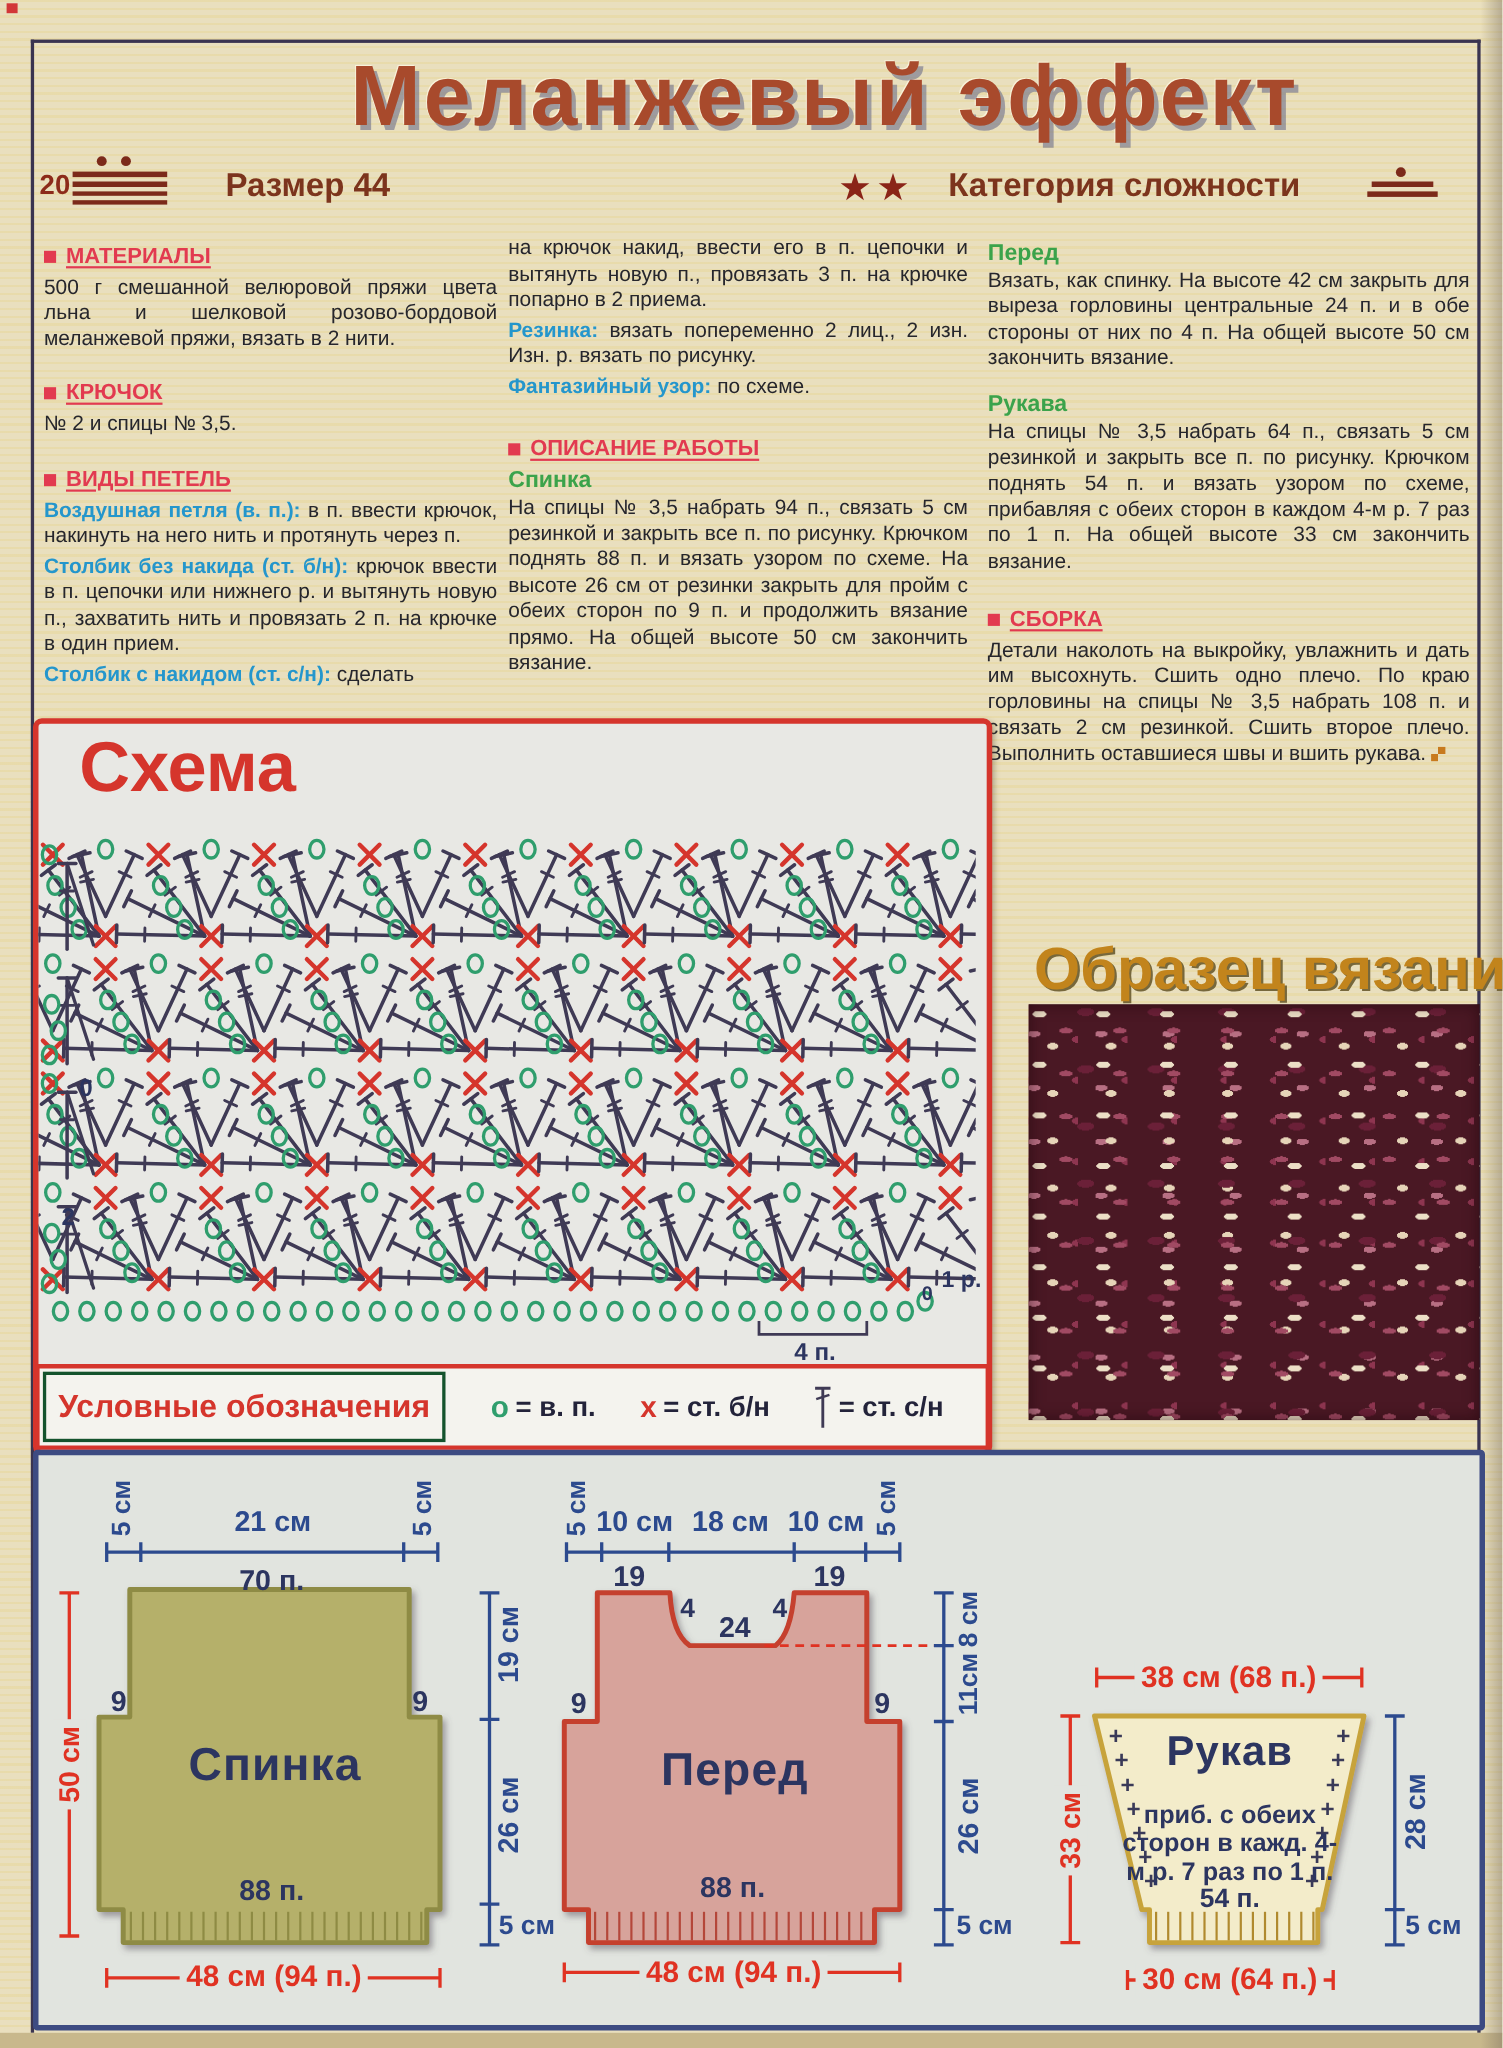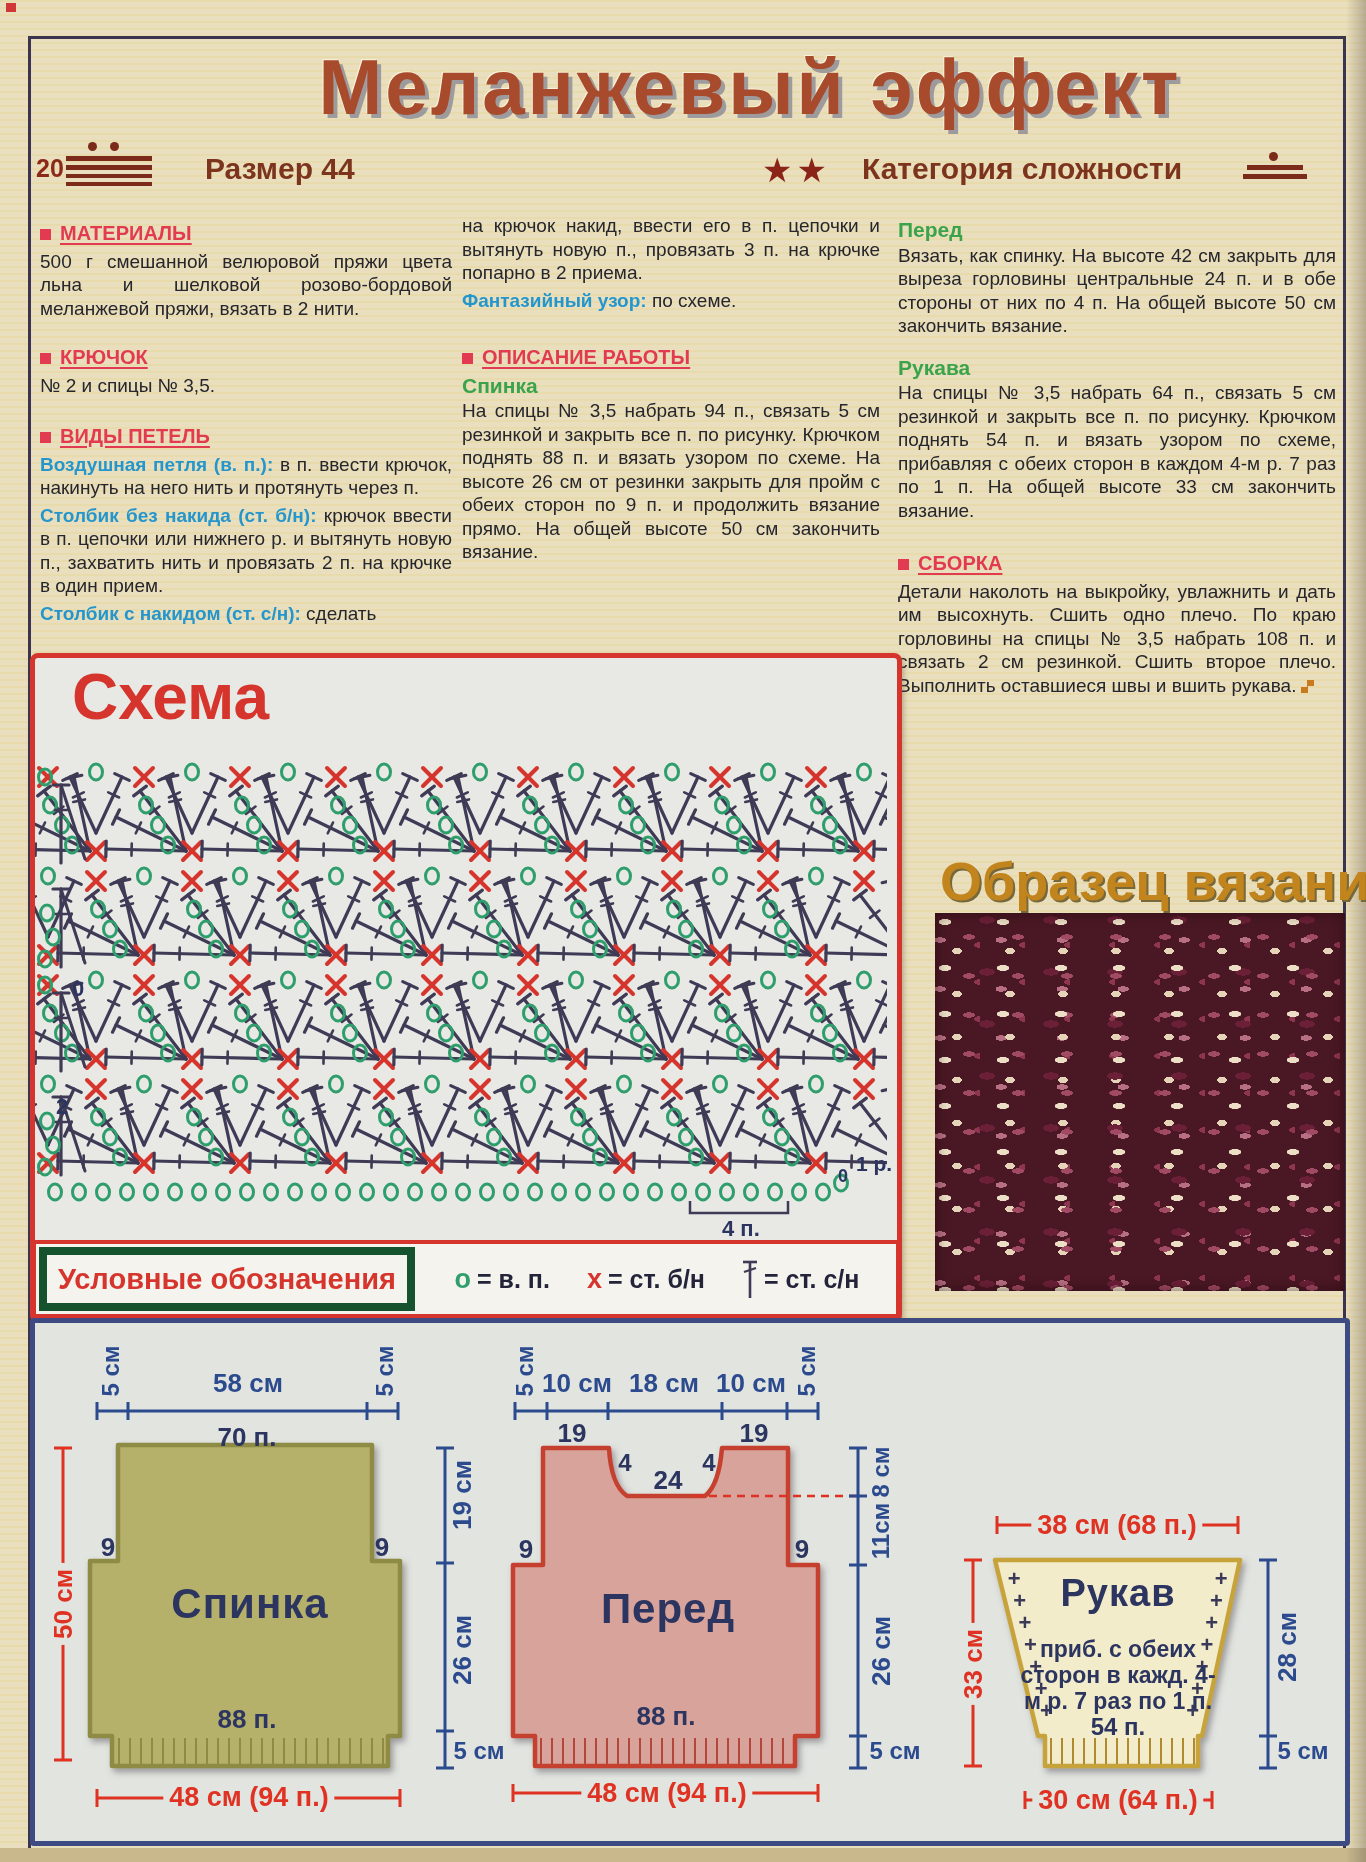--- a/index.html
+++ b/index.html
@@ -28,21 +28,21 @@
   .subhead{color:#3ba34b;font-weight:bold;font-size:21px;margin:10px 0 2px 0;}
   .endmark{display:inline-block;width:13px;height:13px;margin-left:5px;vertical-align:-1px;
     background:conic-gradient(#c87a1e 0 25%, transparent 0 50%, #c87a1e 0 75%, transparent 0);}
   
   #schema-panel{left:30px;top:653px;width:862px;height:660px;background:#e8e8e4;
     border:5px solid #d5352c;border-radius:8px;box-shadow:2px 3px 5px rgba(90,80,60,.35);}
   #schema-title{left:72px;top:660px;font-size:64px;font-weight:bold;color:#d5352c;}
   .chart-label{color:#2c3560;font-weight:bold;}
   #legend-bar{left:32px;top:1240px;width:860px;height:70px;background:#f4f3ee;
     border:4px solid #d5352c;border-radius:2px;display:flex;align-items:stretch;}
-  #legend-title-box{flex:0 0 360px;border:8px solid #14532d;margin:3px;display:flex;
+  #legend-title-box{flex:0 0 360px;border:3px solid #14532d;margin:3px;display:flex;
     align-items:center;justify-content:center;}
   #legend-title-box span{color:#d5352c;font-weight:bold;font-size:29px;white-space:nowrap;}
   #legend-items{flex:1;display:flex;align-items:center;justify-content:space-around;padding:0 18px;}
   .legend-item{display:flex;align-items:center;gap:6px;color:#23233a;font-weight:bold;font-size:25px;}
   .sym-chain{color:#2f9e6d;font-size:27px;font-weight:900;}
   .sym-sc{color:#d5352c;font-size:27px;font-weight:900;}
   
   #sample-title{left:940px;top:850px;width:410px;font-size:54px;font-weight:bold;color:#c2841c;
     text-shadow:2px 2px 0 #77683c;white-space:nowrap;}
   #sample-photo{left:935px;top:913px;width:410px;height:378px;background-color:#4a1824;
@@ -105,20 +105,21 @@
     <div class="sec-hdr" style="margin-top:26px;"><span class="bullet"></span><span>КРЮЧОК</span></div>
     <p>№ 2 и спицы № 3,5.</p>
     <div class="sec-hdr" style="margin-top:28px;"><span class="bullet"></span><span>ВИДЫ ПЕТЕЛЬ</span></div>
     <p><span class="term">Воздушная петля (в. п.):</span><span> в п. ввести крючок, накинуть на него нить и протянуть через п.</span></p>
     <p><span class="term">Столбик без накида (ст. б/н):</span><span> крючок ввести в п. цепочки или нижнего р. и вытянуть новую п., захватить нить и провязать 2 п. на крючке в один прием.</span></p>
     <p><span class="term">Столбик с накидом (ст. с/н):</span><span> сделать</span></p>
   </div>
 
   <div class="col" style="left:462px;top:214px;width:418px;">
     <p>на крючок накид, ввести его в п. цепочки и вытянуть новую п., провязать 3 п. на крючке попарно в 2 приема.</p>
+    <p><span class="term">Резинка:</span><span> вязать попеременно 2 лиц., 2 изн. Изн. р. вязать по рисунку.</span></p>
     <p><span class="term">Фантазийный узор:</span><span> по схеме.</span></p>
     <div class="sec-hdr" style="margin-top:34px;"><span class="bullet"></span><span>ОПИСАНИЕ РАБОТЫ</span></div>
     <div class="subhead" style="margin-top:0;">Спинка</div>
     <p>На спицы № 3,5 набрать 94 п., связать 5 см резинкой и закрыть все п. по рисунку. Крючком поднять 88 п. и вязать узором по схеме. На высоте 26 см от резинки закрыть для пройм с обеих сторон по 9 п. и продолжить вязание прямо. На общей высоте 50 см закончить вязание.</p>
   </div>
 
   <div class="col" style="left:898px;top:208px;width:438px;">
     <div class="subhead">Перед</div>
     <p>Вязать, как спинку. На высоте 42 см закрыть для выреза горловины центральные 24 п. и в обе стороны от них по 4 п. На общей высоте 50 см закончить вязание.</p>
     <div class="subhead" style="margin-top:18px;">Рукава</div>
@@ -1341,21 +1342,21 @@
       </g>
       <g stroke="#2c4a8e" stroke-width="3">
         <path d="M1233,237 V445 M1224,237 H1242 M1224,413 H1242 M1224,445 H1242" fill="none"></path>
       </g>
       <g stroke="#e03222" stroke-width="3">
         <path d="M990,477 H1177 M990,468 V486 M1177,468 V486" fill="none"></path>
       </g>
     </svg>
 
     <span class="dlabel rot blue" style="left:76px;top:48px;font-size:24px;">5 см</span>
-    <span class="dlabel blue" style="left:213px;top:60px;font-size:26px;">58 см</span>
+    <span class="dlabel blue" style="left:213px;top:60px;font-size:26px;">21 см</span>
     <span class="dlabel rot blue" style="left:350px;top:48px;font-size:24px;">5 см</span>
     <span class="dlabel" style="left:212px;top:114px;font-size:26px;">70 п.</span>
     <span class="dlabel" style="left:73px;top:224px;font-size:26px;">9</span>
     <span class="dlabel" style="left:347px;top:224px;font-size:26px;">9</span>
     <span class="dlabel piece-name" style="left:215px;top:281px;">Спинка</span>
     <span class="dlabel" style="left:212px;top:396px;font-size:26px;">88 п.</span>
     <span class="dlabel rot red onbg" style="left:28px;top:281px;font-size:26px;">50 см</span>
     <span class="dlabel rot blue" style="left:427px;top:172px;font-size:26px;">19 см</span>
     <span class="dlabel rot blue" style="left:427px;top:327px;font-size:26px;">26 см</span>
     <span class="dlabel blue" style="left:444px;top:428px;font-size:24px;">5 см</span>

